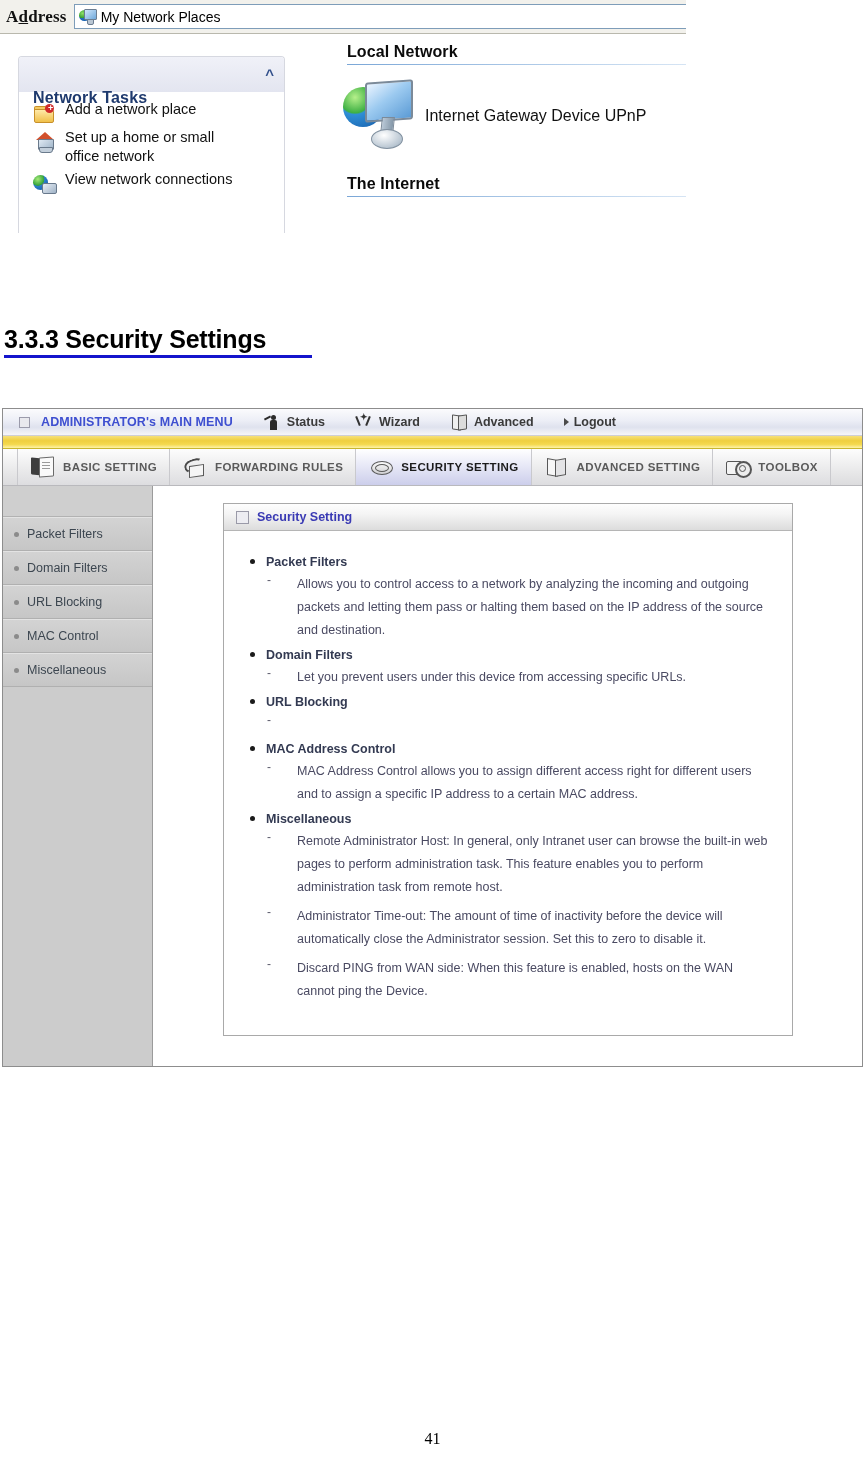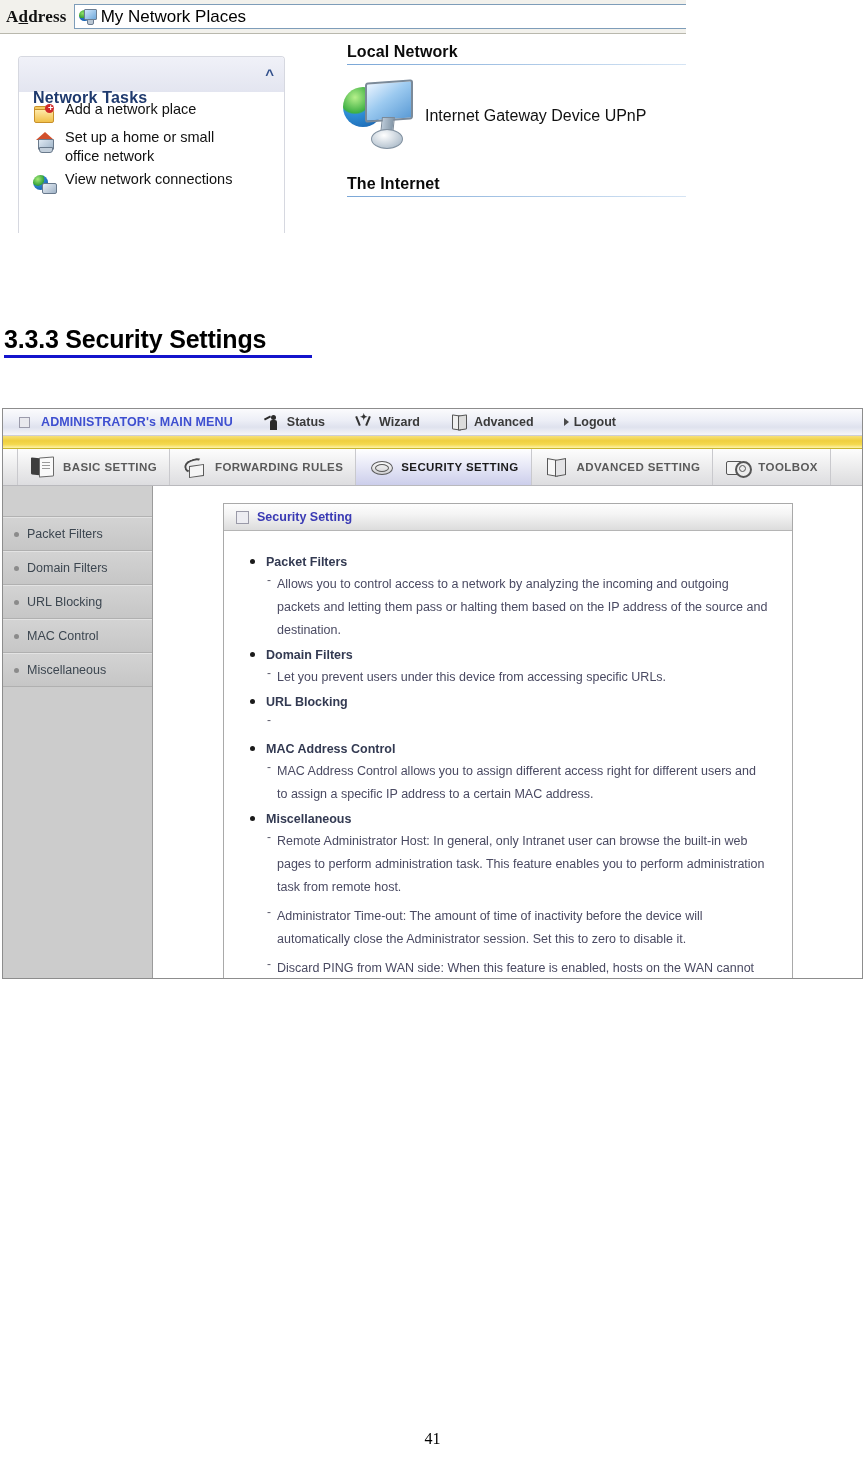--- a/index.html
+++ b/index.html
@@ -70,21 +70,21 @@
     border-radius: 1px;
   }
   .addr-icon .stand {
     position: absolute; left: 8px; top: 11px;
     width: 5px; height: 4px;
     background: #b9c6d3; border: 1px solid #6b7d91;
     border-radius: 0 0 2px 2px;
   }
   .addr-text {
     font-family: "Liberation Sans", sans-serif;
-    font-size: 17px;
+    font-size: 14px;
     color: #000;
   }
   .addr-drop {
     width: 25px; height: 25px;
     flex: none;
     background: linear-gradient(180deg,#fdfdfd,#e3e2da);
     border: 1px solid #8c8a80;
     border-top-color: #ffffff;
     border-left-color: #ffffff;
     display: flex; align-items: center; justify-content: center;
@@ -286,21 +286,21 @@
     height: 3px;
     background: #1414cc;
     margin-top: 1px;
     width: 308px;
   }
 
   
   .router {
     position: absolute;
     left: 2px; top: 408px;
-    width: 861px; height: 571px;
+    width: 861px; height: 659px;
     background: #ffffff;
     border: 1px solid #8d8d8d;
     box-sizing: border-box;
     overflow: hidden;
   }
   .r-topbar {
     height: 26px;
     background: linear-gradient(180deg,#fbfbfd 0%,#eceef6 45%,#dfe2ee 70%,#f6f6fa 100%);
     display: flex; align-items: center;
     padding-left: 14px;
@@ -448,20 +448,21 @@
     font-size: 12px; color: #5b5b6b;
     line-height: 23px;
     position: relative; top: -4px;
   }
   .r-sub-text {
     font-family: "Liberation Sans", sans-serif;
     font-size: 12.5px;
     color: #4a4a62;
     line-height: 23px;
     max-width: 492px;
+    margin-left: 20px;
   }
 
   
   .page-num {
     position: absolute;
     left: 0; top: 1430px;
     width: 865px;
     text-align: center;
     font-family: "Liberation Serif", serif;
     font-size: 16px;

